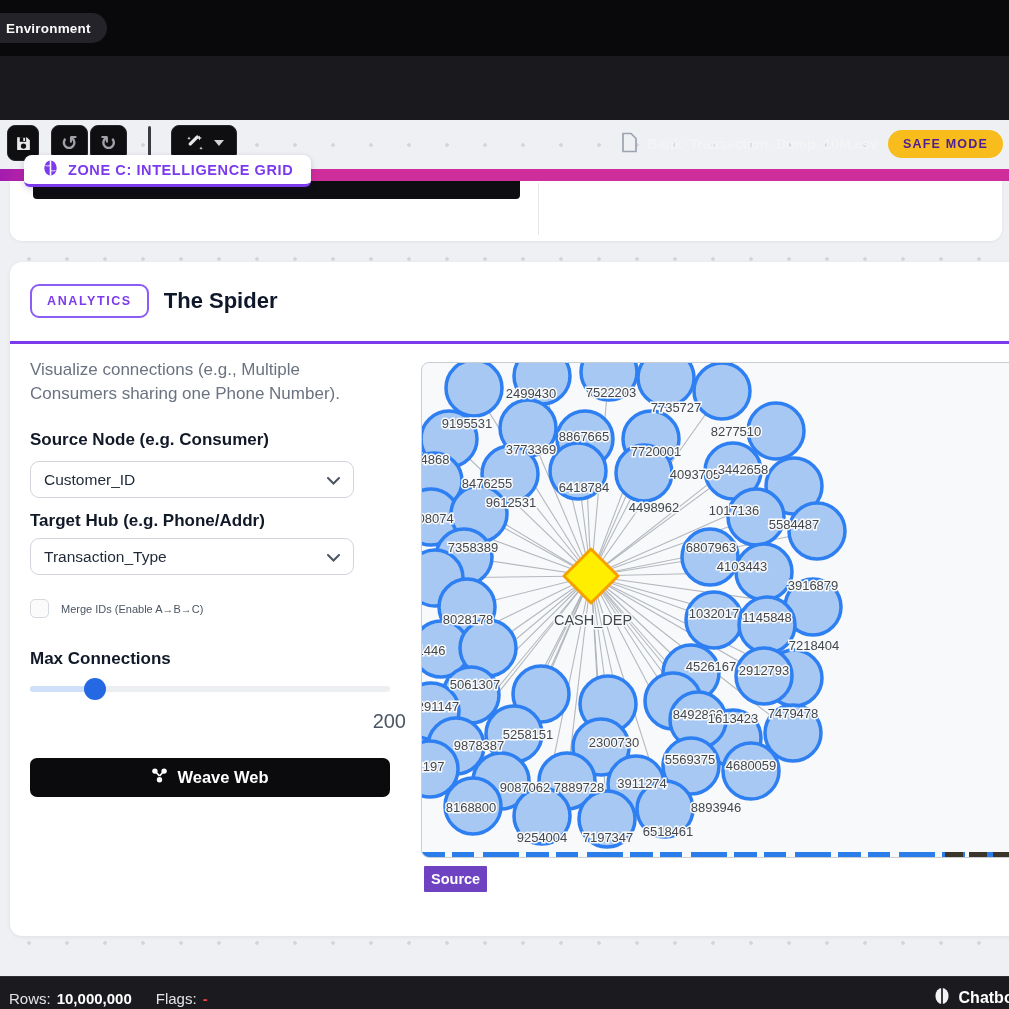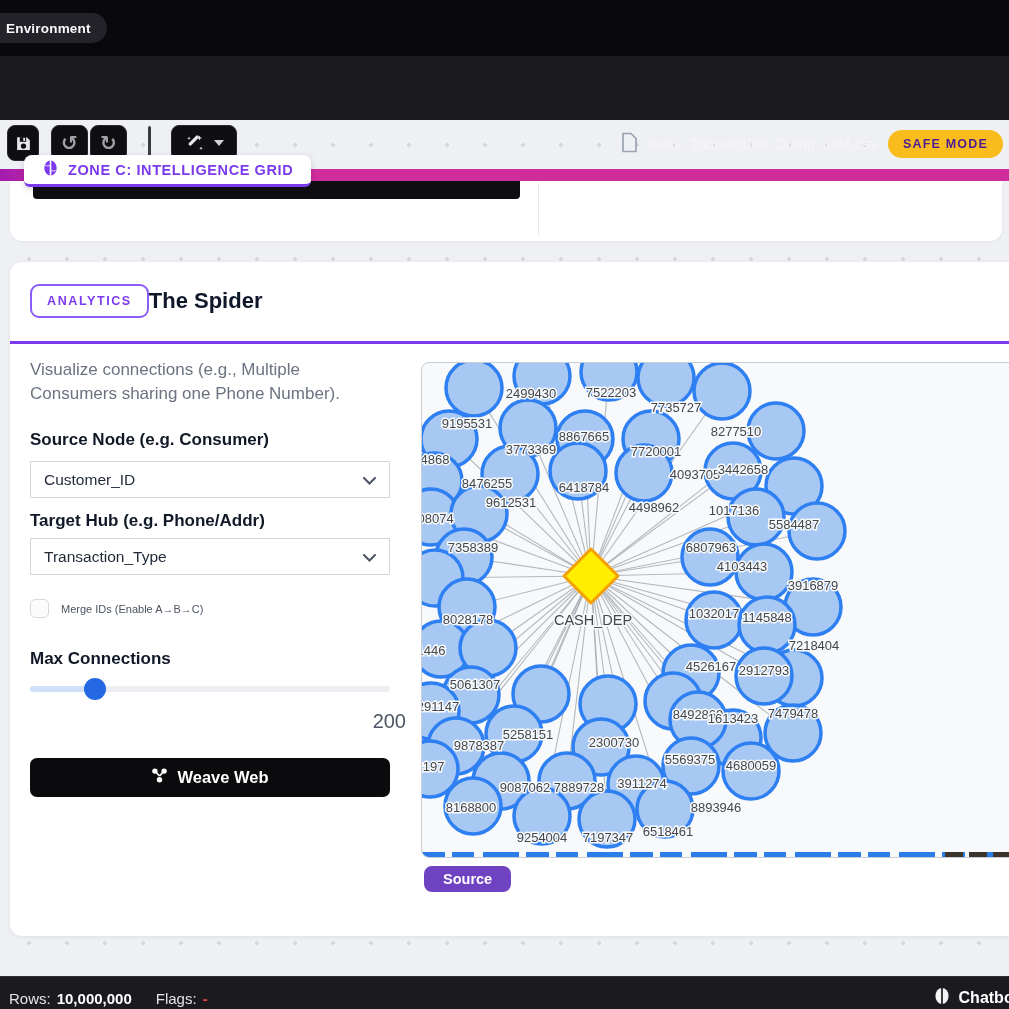--- a/index.html
+++ b/index.html
@@ -39,32 +39,32 @@
 
   
   .card1 { position:absolute; left:10px; top:181px; width:992px; height:60px; background:#ffffff;
            border-radius:0 0 12px 12px; box-shadow:0 1px 3px rgba(0,0,0,.06); z-index:2; }
   .card1-blackbar { position:absolute; left:23px; top:0px; width:487px; height:18px; background:#0d0d12; border-radius:0 0 4px 4px; }
   .card1-divider { position:absolute; left:528px; top:2px; width:1px; height:52px; background:#e5e7eb; }
 
   
   .spider-card { position:absolute; left:10px; top:262px; width:1014px; height:674px; background:#ffffff;
                  border-radius:12px; box-shadow:0 1px 4px rgba(0,0,0,.07); z-index:2; }
-  .card-header { position:absolute; left:20px; top:22px; display:flex; align-items:center; }
+  .card-header { position:absolute; left:20px; top:22px; display:flex; align-items:center; gap:15px; }
   .analytics-badge { border:2px solid #8b5cf6; color:#7c3aed; font-size:12.5px; font-weight:700;
                      letter-spacing:1.6px; padding:8px 15px; border-radius:9px; }
   .card-title { color:#0f172a; font-size:22px; font-weight:700; }
   .purple-divider { position:absolute; left:0; top:79px; width:100%; height:2.5px; background:#7c3aed; }
 
   
   .left-col { position:absolute; left:20px; top:96px; width:360px; }
   .desc { color:#6b7280; font-size:17px; line-height:24px; }
   .field-label { color:#111827; font-size:17px; font-weight:700; position:absolute; left:20px; }
-  .select { position:absolute; left:20px; width:360px; height:37px; background:#fff; border:1px solid #d1d5db;
-            border-radius:1px; display:flex; align-items:center; padding:0 13px; cursor:pointer; }
+  .select { position:absolute; left:20px; width:324px; height:37px; background:#fff; border:1px solid #d1d5db;
+            border-radius:9px; display:flex; align-items:center; padding:0 13px; cursor:pointer; }
   .select-value { color:#1f2937; font-size:15.5px; flex:1; }
   .checkbox-row { position:absolute; left:20px; top:337px; display:flex; align-items:center; gap:12px; cursor:pointer; }
   .checkbox { width:19px; height:19px; border:1px solid #d6d9de; border-radius:5px; background:#fbfbfc; }
   .checkbox-label { color:#4b5563; font-size:11px; }
   .slider-track { position:absolute; left:20px; top:424px; width:360px; height:6px; background:#eceef1; border-radius:3px; cursor:pointer; }
   .slider-fill { position:absolute; left:0; top:0; height:6px; background:#cfe0f8; border-radius:3px; }
   .slider-thumb { position:absolute; top:-8px; width:22px; height:22px; border-radius:50%; background:#2469e3; transform:translateX(-11px); }
   .slider-value { position:absolute; left:36px; top:448px; width:360px; text-align:right; color:#4b5563; font-size:20px; }
   .weave-btn { position:absolute; left:20px; top:496px; width:360px; height:39px; background:#0b0b0d; color:#fff;
                border:none; border-radius:7px; font-size:16.5px; font-weight:600; font-family:inherit;
@@ -72,21 +72,21 @@
 
   
   .graph-panel { position:absolute; left:411px; top:100px; width:600px; height:496px; background:#f8f9fa;
                  border:1px solid #c9ced4; border-radius:8px; overflow:hidden; }
   .graph-panel svg { position:absolute; left:0; top:0; }
   .clipped-caption { position:absolute; left:0; bottom:0; width:100%; height:5px;
     background:repeating-linear-gradient(90deg,#2b7de9 0 23px, rgba(0,0,0,0) 23px 30px, #2b7de9 30px 52px, rgba(0,0,0,0) 52px 61px, #2b7de9 61px 97px, rgba(0,0,0,0) 97px 104px); }
   .clipped-caption-dark { position:absolute; right:0; bottom:0; width:75px; height:5px;
     background:repeating-linear-gradient(90deg,#3c352c 0 18px, rgba(0,0,0,0) 18px 24px); }
   .source-badge { position:absolute; left:414px; top:604px; background:#6f42c1; color:#ffffff;
-                  font-size:14.5px; font-weight:700; padding:5px 19px; border-radius:8px; cursor:pointer; }
+                  font-size:14.5px; font-weight:700; padding:5px 7px; border-radius:1px; cursor:pointer; }
 
   
   .statusbar { position:absolute; left:0; top:976px; width:100%; height:43px; background:#1b1b1f;
                border-top:1px solid #2e2e33; display:flex; align-items:center; color:#e4e4e7; font-size:15px; }
   .status-left { position:absolute; left:9px; display:flex; align-items:center; gap:6px; }
   .rows-value { font-weight:700; color:#ffffff; }
   .flags-label { margin-left:18px; }
   .flags-value { color:#ef4444; font-weight:700; }
   .status-right { position:absolute; right:-10px; display:flex; align-items:center; gap:8px;
                   color:#ffffff; font-size:16px; font-weight:700; }

